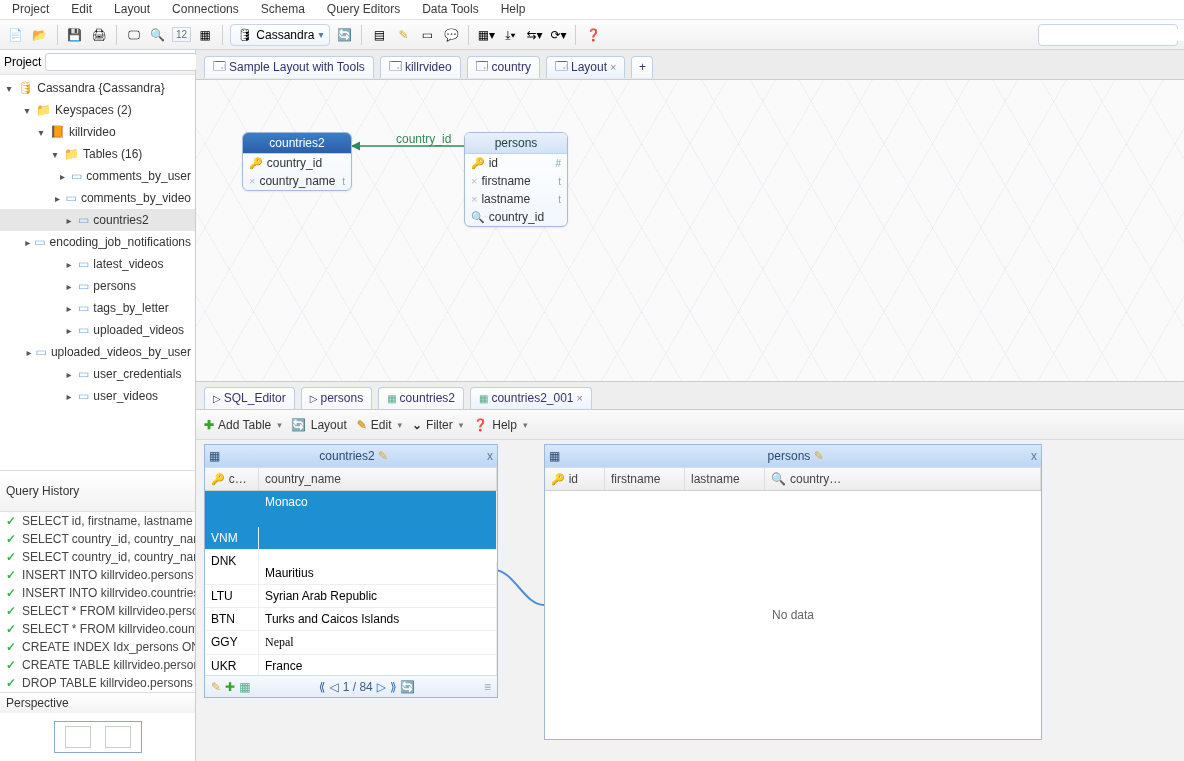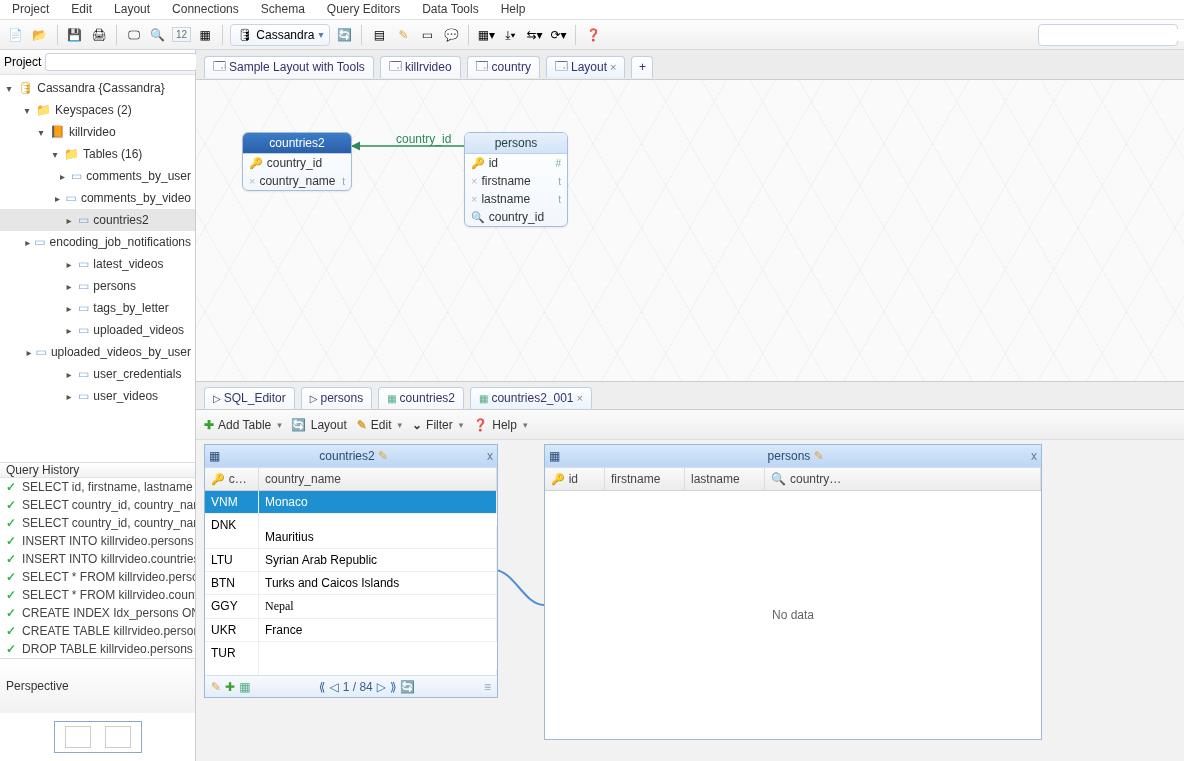--- a/index.html
+++ b/index.html
@@ -26,25 +26,25 @@
 .panel-head { display:flex; align-items:center; gap:4px; padding:3px 4px; border-bottom:1px solid #e1e1e1; background:linear-gradient(#fff,#f3f3f3); }
 .panel-head input { flex:1; height:18px; border:1px solid #c7d4e4; border-radius:3px; padding:0 4px; font-size:11px; }
 .tree { flex:1; overflow:hidden; padding-top:2px; }
 .tn { display:flex; align-items:center; gap:4px; height:22px; padding:0 4px; white-space:nowrap; cursor:default; color:#333; }
 .tn.sel { background:#e6e6e6; }
 .tn .caret { width:10px; display:inline-flex; justify-content:center; color:#555; font-size:10px; }
 .tn .sp1 { width:14px; }
 .tn .sp2 { width:28px; }
 .tn .sp3 { width:42px; }
 .tn .sp4 { width:56px; }
-.qhist-head { padding:0 6px; background:linear-gradient(#fff,#f2f2f2); border-top:1px solid #ddd; border-bottom:1px solid #e2e2e2; font-size:12px; color:#333; }
+.qhist-head { padding:13px 6px; background:linear-gradient(#fff,#f2f2f2); border-top:1px solid #ddd; border-bottom:1px solid #e2e2e2; font-size:12px; color:#333; }
 .qhist { overflow:hidden; }
 .qhi { display:flex; align-items:center; gap:6px; padding:2px 6px; white-space:nowrap; color:#444; }
 .qhi .chk { color:#36b24a; font-weight:bold; }
-.persp-head { padding:20px 6px; background:linear-gradient(#fff,#f2f2f2); border-top:1px solid #ddd; color:#333; }
+.persp-head { padding:3px 6px; background:linear-gradient(#fff,#f2f2f2); border-top:1px solid #ddd; color:#333; }
 .persp-body { height:48px; display:flex; align-items:center; justify-content:center; gap:18px; padding:6px; }
 .persp-body .by { width:26px; height:22px; border:1px solid #ccc; background:#fff; }
 
 
 .right { flex:1; display:flex; flex-direction:column; min-width:0; }
 .tabstrip { display:flex; align-items:center; gap:6px; padding:4px 8px 0 8px; background:#ececec; border-bottom:1px solid #ccc; height:30px; }
 .tab { display:flex; align-items:center; gap:3px; height:22px; padding:0 8px; background:linear-gradient(#fff,#f4f7fb); border:1px solid #bcd0e6; border-bottom:none; border-radius:4px 4px 0 0; color:#336;text-align:right; }
 .tab .close { color:#888; font-size:11px; }
 .tab.add { width:22px; justify-content:center; padding:0; }
 
@@ -438,21 +438,21 @@
             </div>
             <div class="grid-head">
               <div class="gh" style="width:54px;">
                   <span class="i-key"></span>
                   <span>c…</span>
                 </div>
               <div class="gh" style="flex:1;">country_name</div>
             </div>
             <div class="grid-body">
               <div class="grow sel">
-                  <div class="gc" style="width:54px;">VNM</div>
+                  <div class="gc" style="width:54px;margin-top:36px;">VNM</div>
                   <div class="gc" style="flex:1;">Monaco</div>
                 </div>
               <div class="grow">
                   <div class="gc" style="width:54px;">DNK</div>
                   <div class="gc" style="flex:1;margin-top:12px;">Mauritius</div>
                 </div>
               <div class="grow">
                   <div class="gc" style="width:54px;">LTU</div>
                   <div class="gc" style="flex:1;">Syrian Arab Republic</div>
                 </div>

